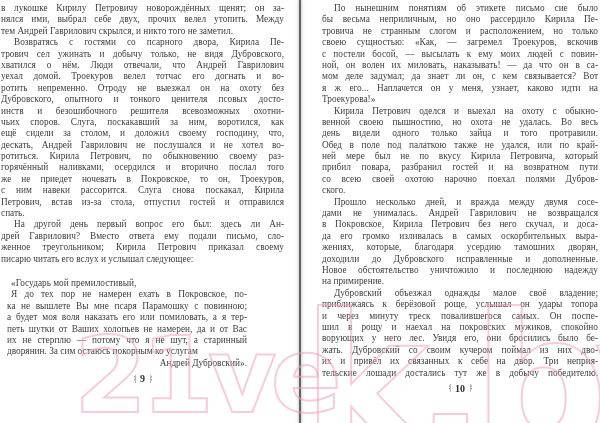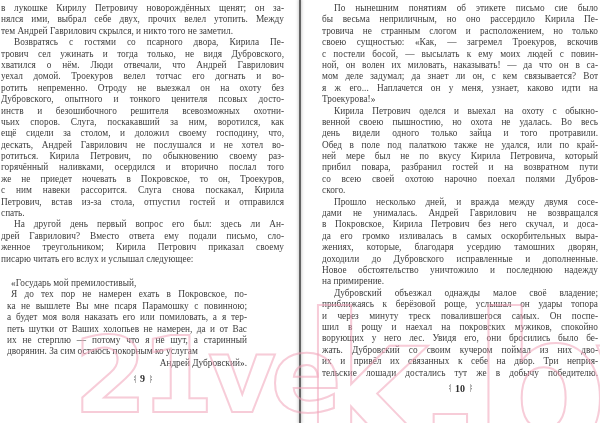--- a/index.html
+++ b/index.html
@@ -46,21 +46,21 @@
 </style>
 </head>
 <body>
 
 <div class="page page-left">
   <div id="left-lines">
       <div class="line">в лукошке Кирилу Петровичу новорождённых щенят; он за-</div>
       <div class="line">нялся ими, выбрал себе двух, прочих велел утопить. Между</div>
       <div class="line end">тем Андрей Гаврилович скрылся, и никто того не заметил.</div>
       <div class="line ind">Возвратясь с гостями со псарного двора, Кирила Пе-</div>
-      <div class="line">трович сел ужинать и тогда только, не видя Дубровского,</div>
+      <div class="line">трович сел ужинать и добычу только, не видя Дубровского,</div>
       <div class="line">хватился о нём. Люди отвечали, что Андрей Гаврилович</div>
       <div class="line">уехал домой. Троекуров велел тотчас его догнать и во-</div>
       <div class="line">ротить непременно. Отроду не выезжал он на охоту без</div>
       <div class="line">Дубровского, опытного и тонкого ценителя псовых досто-</div>
       <div class="line">инств и безошибочного решителя всевозможных охотни-</div>
       <div class="line">чьих споров. Слуга, поскакавший за ним, воротился, как</div>
       <div class="line">ещё сидели за столом, и доложил своему господину, что,</div>
       <div class="line">дескать, Андрей Гаврилович не послушался и не хотел во-</div>
       <div class="line">ротиться. Кирила Петрович, по обыкновению своему раз-</div>
       <div class="line">горячённый наливками, осердился и вторично послал того</div>

